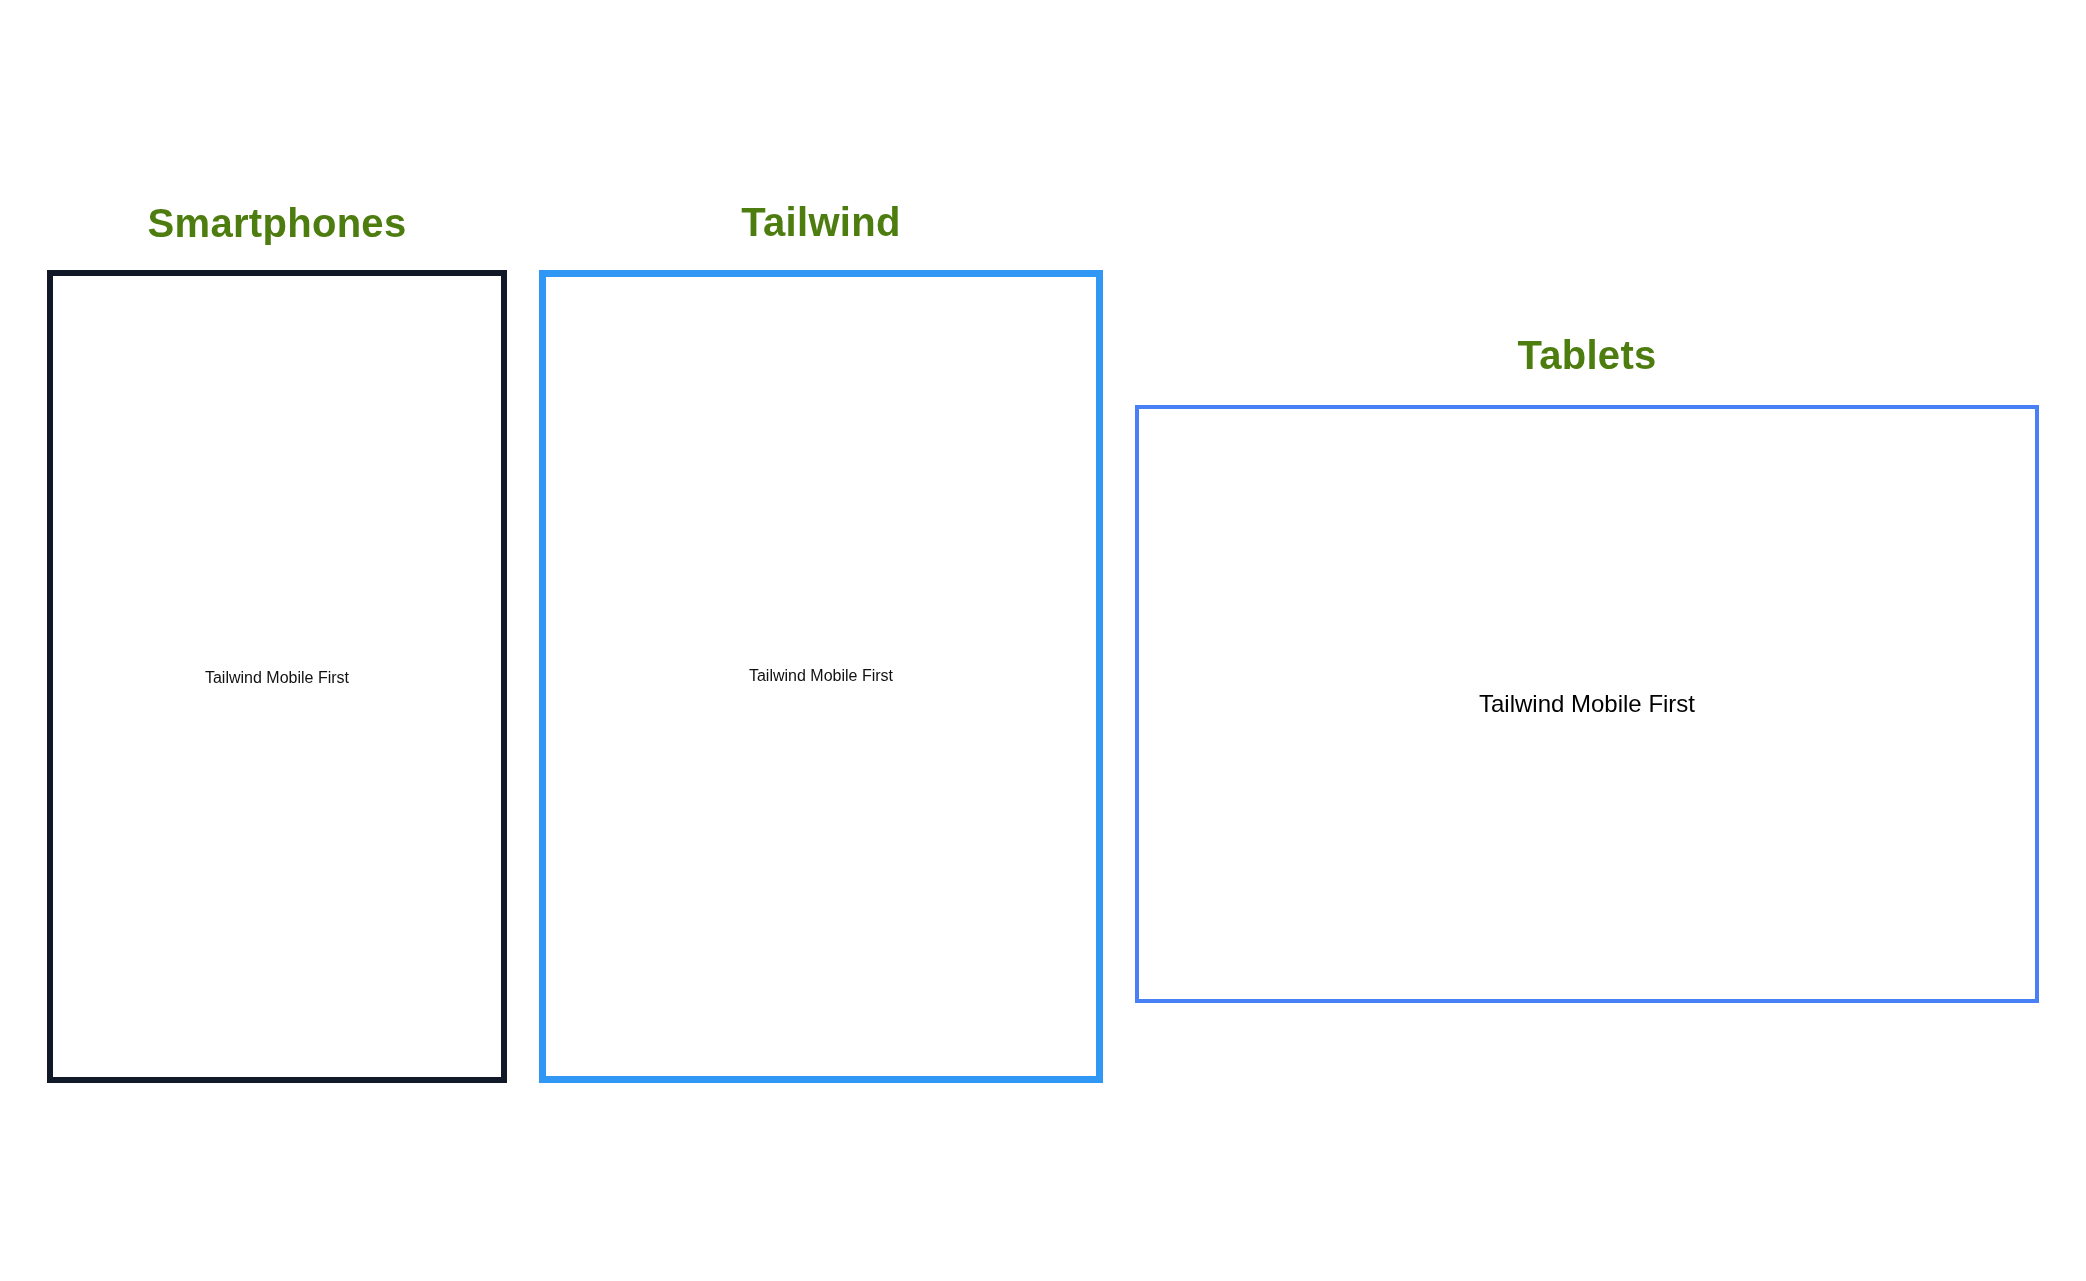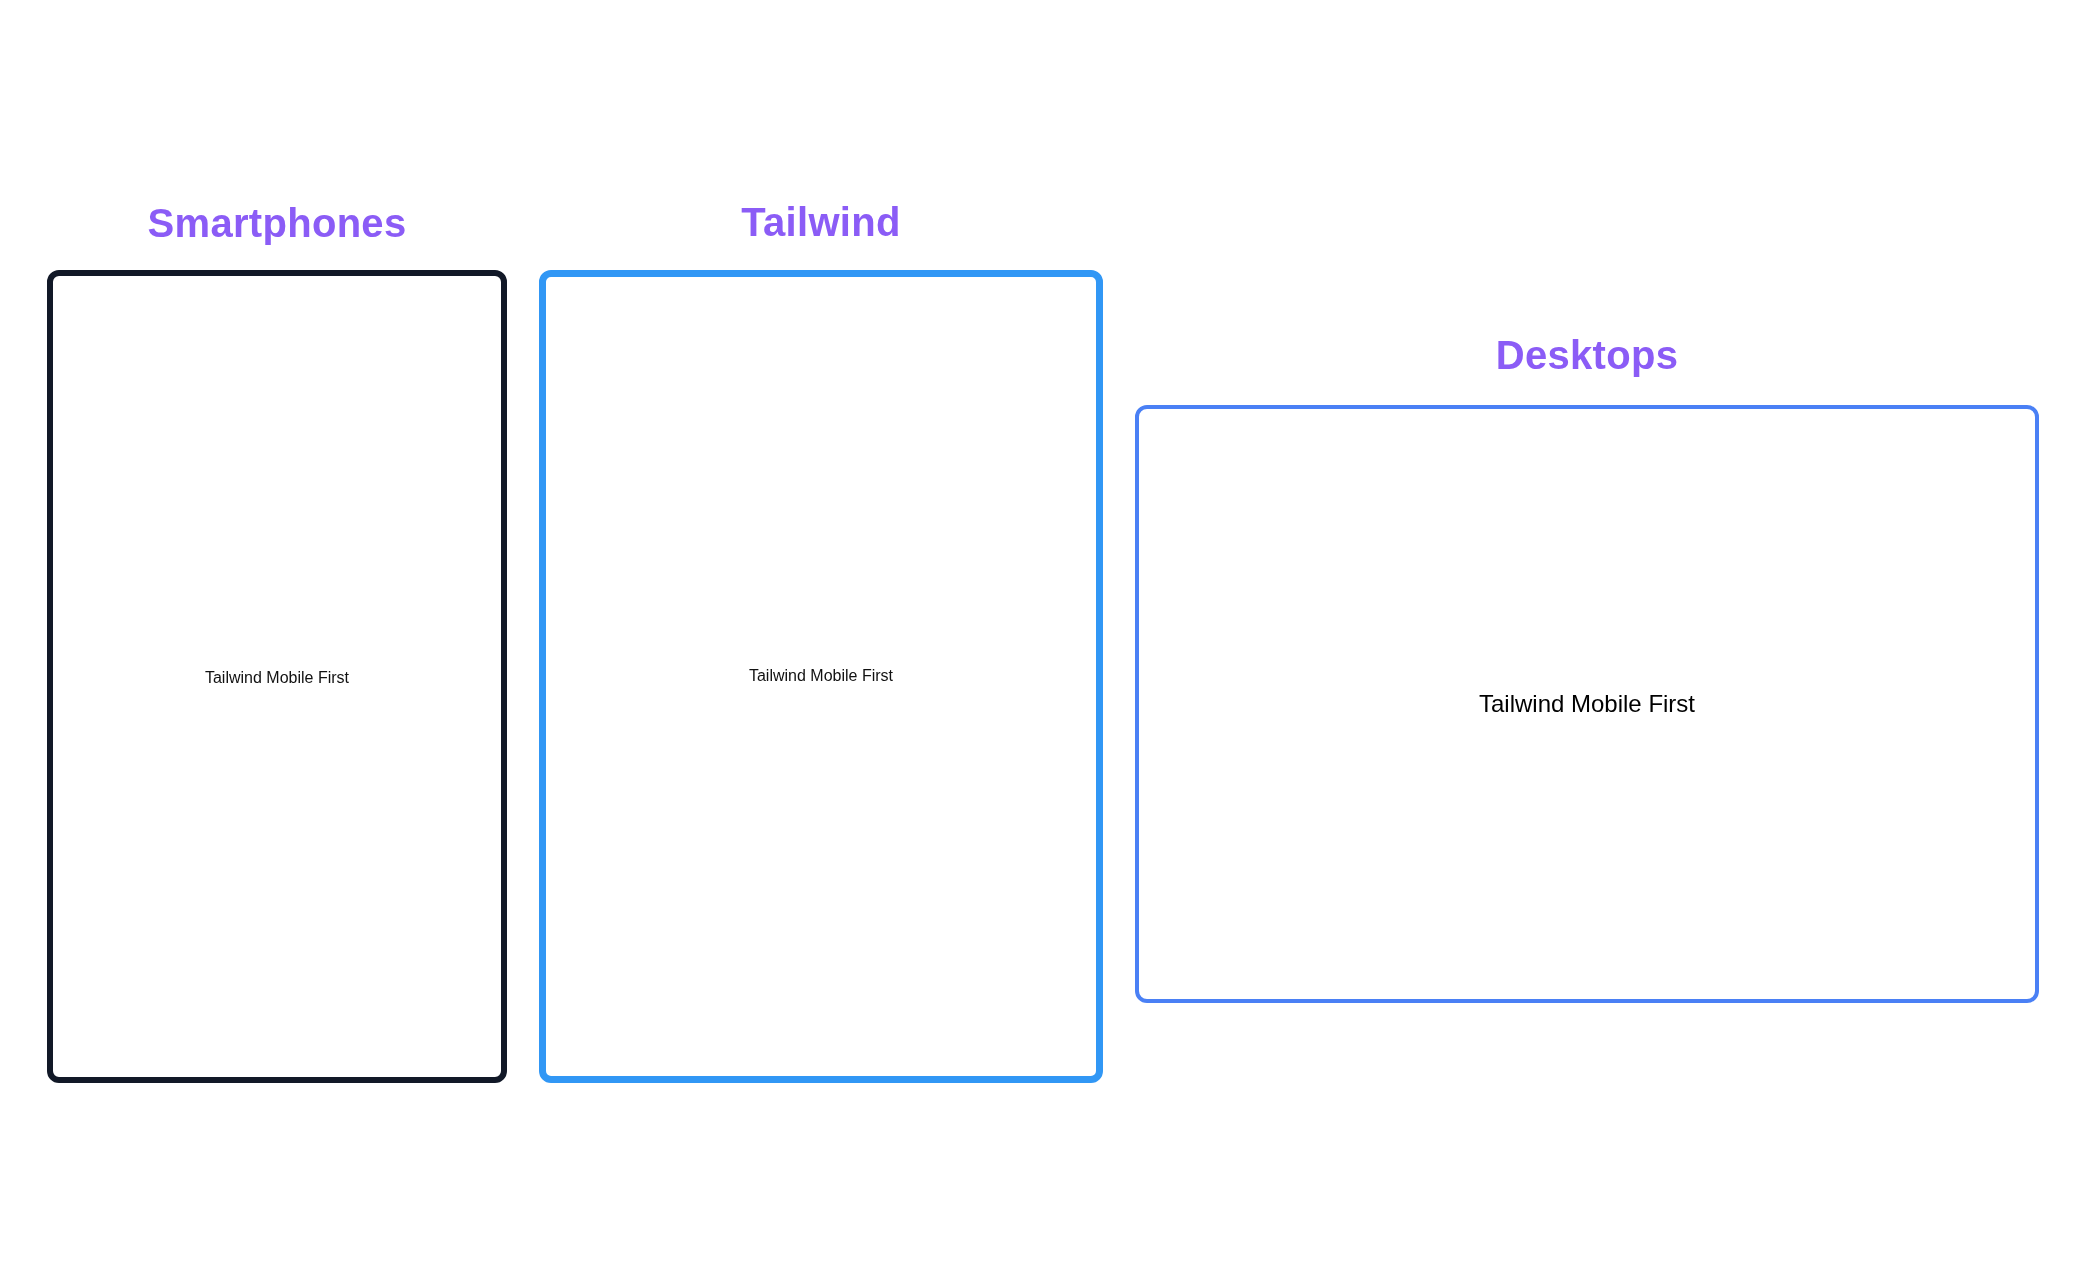--- a/index.html
+++ b/index.html
@@ -16,31 +16,30 @@
       color: #000000;
     }
     .device-heading {
       position: absolute;
       margin: 0;
       font-weight: 700;
       font-size: 40px;
       line-height: 48px;
       text-align: center;
       white-space: nowrap;
-      color: #8b5cf6;
+      color: #4d7c0f;
       letter-spacing: 0.3px;
     }
     .device-frame {
       position: absolute;
       box-sizing: border-box;
       background: #ffffff;
       display: flex;
       align-items: center;
       justify-content: center;
-      border-radius: 12px;
     }
     .frame-text {
       white-space: nowrap;
       color: #111111;
     }
     
     #h-smart { left: 77px; width: 400px; top: 199px; }
     #f-smart {
       left: 47px; top: 270px; width: 460px; height: 813px;
       border: 6px solid #111827;
@@ -72,17 +71,17 @@
 </section>
 
 <section>
   <h2 id="h-tab" class="device-heading">Tailwind</h2>
   <div id="f-tab" class="device-frame">
     <span class="frame-text">Tailwind Mobile First</span>
   </div>
 </section>
 
 <section>
-  <h2 id="h-desk" class="device-heading">Desktops</h2>
+  <h2 id="h-desk" class="device-heading">Tablets</h2>
   <div id="f-desk" class="device-frame">
     <span class="frame-text">Tailwind Mobile First</span>
   </div>
 </section>
 
 </body></html>

